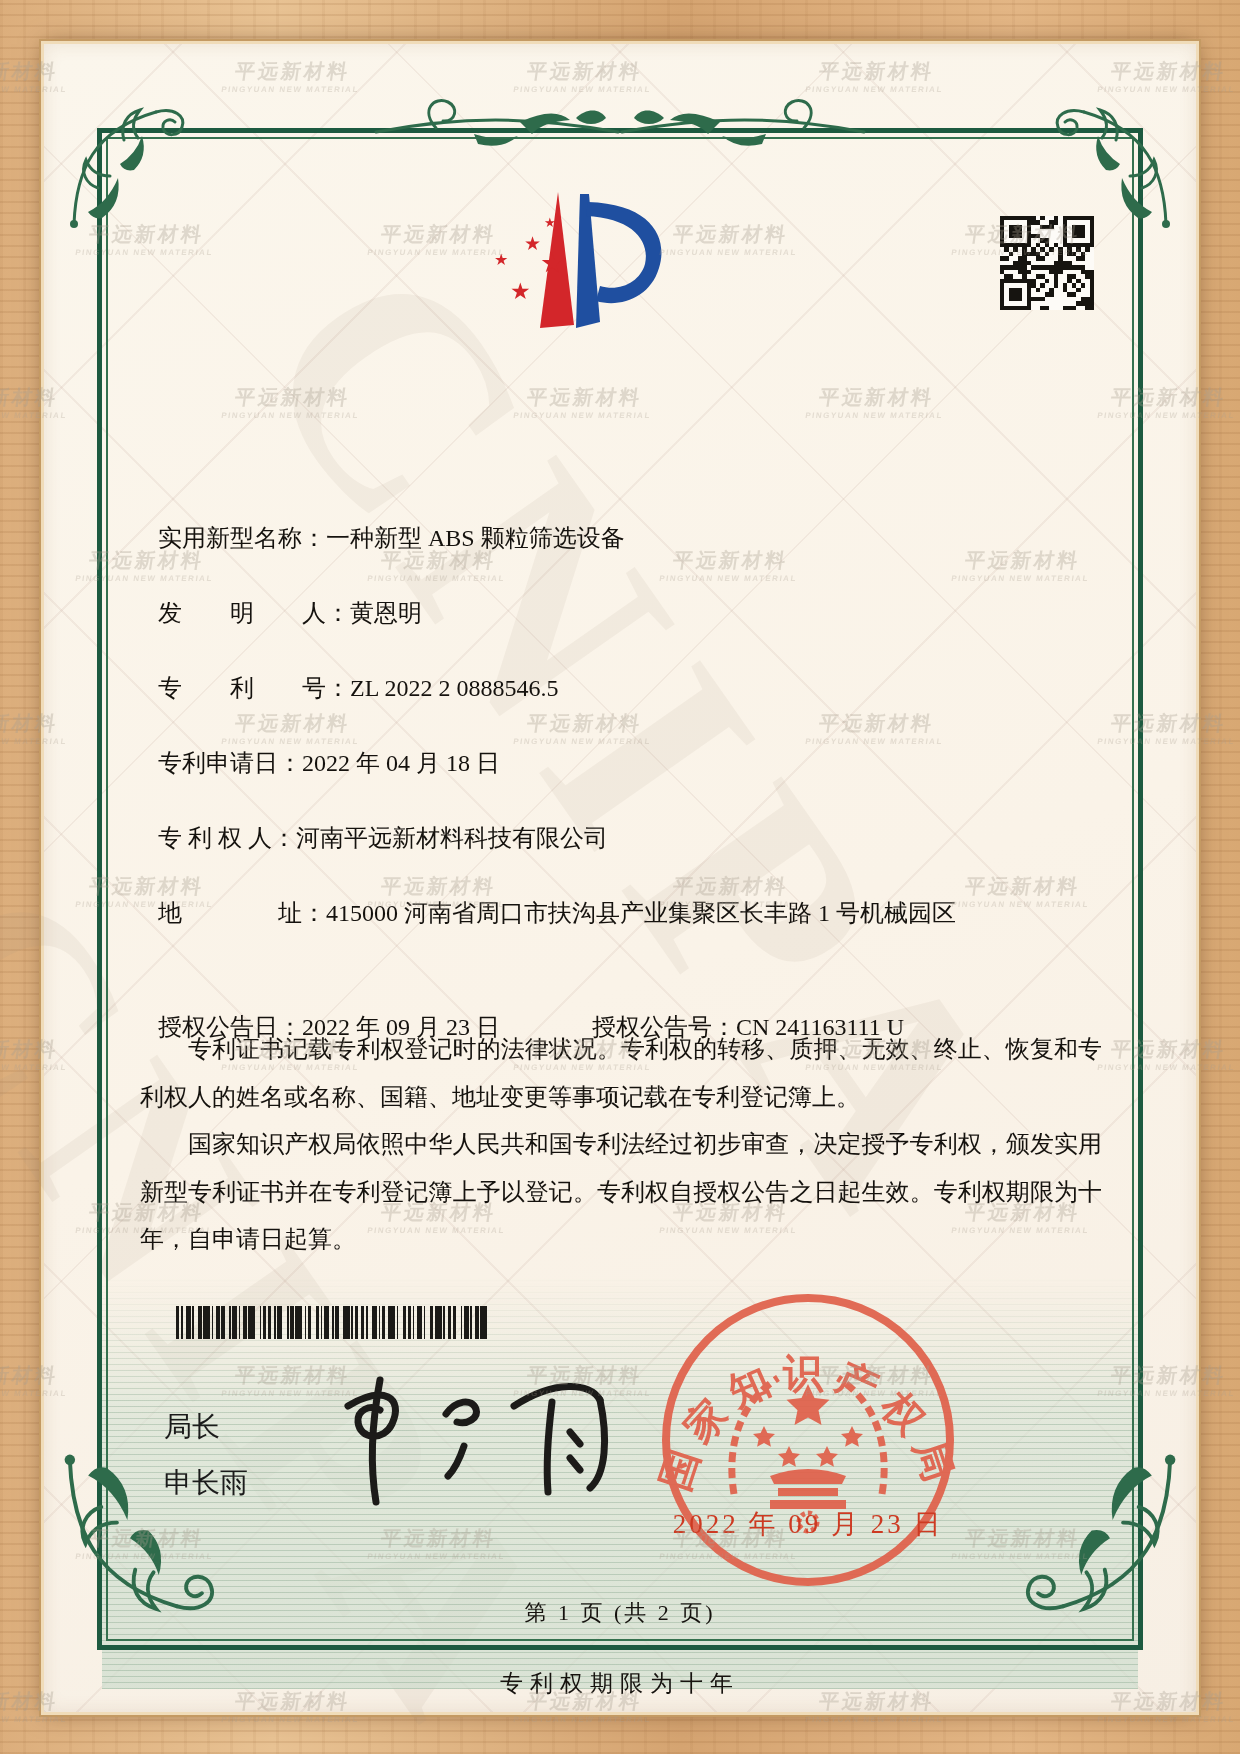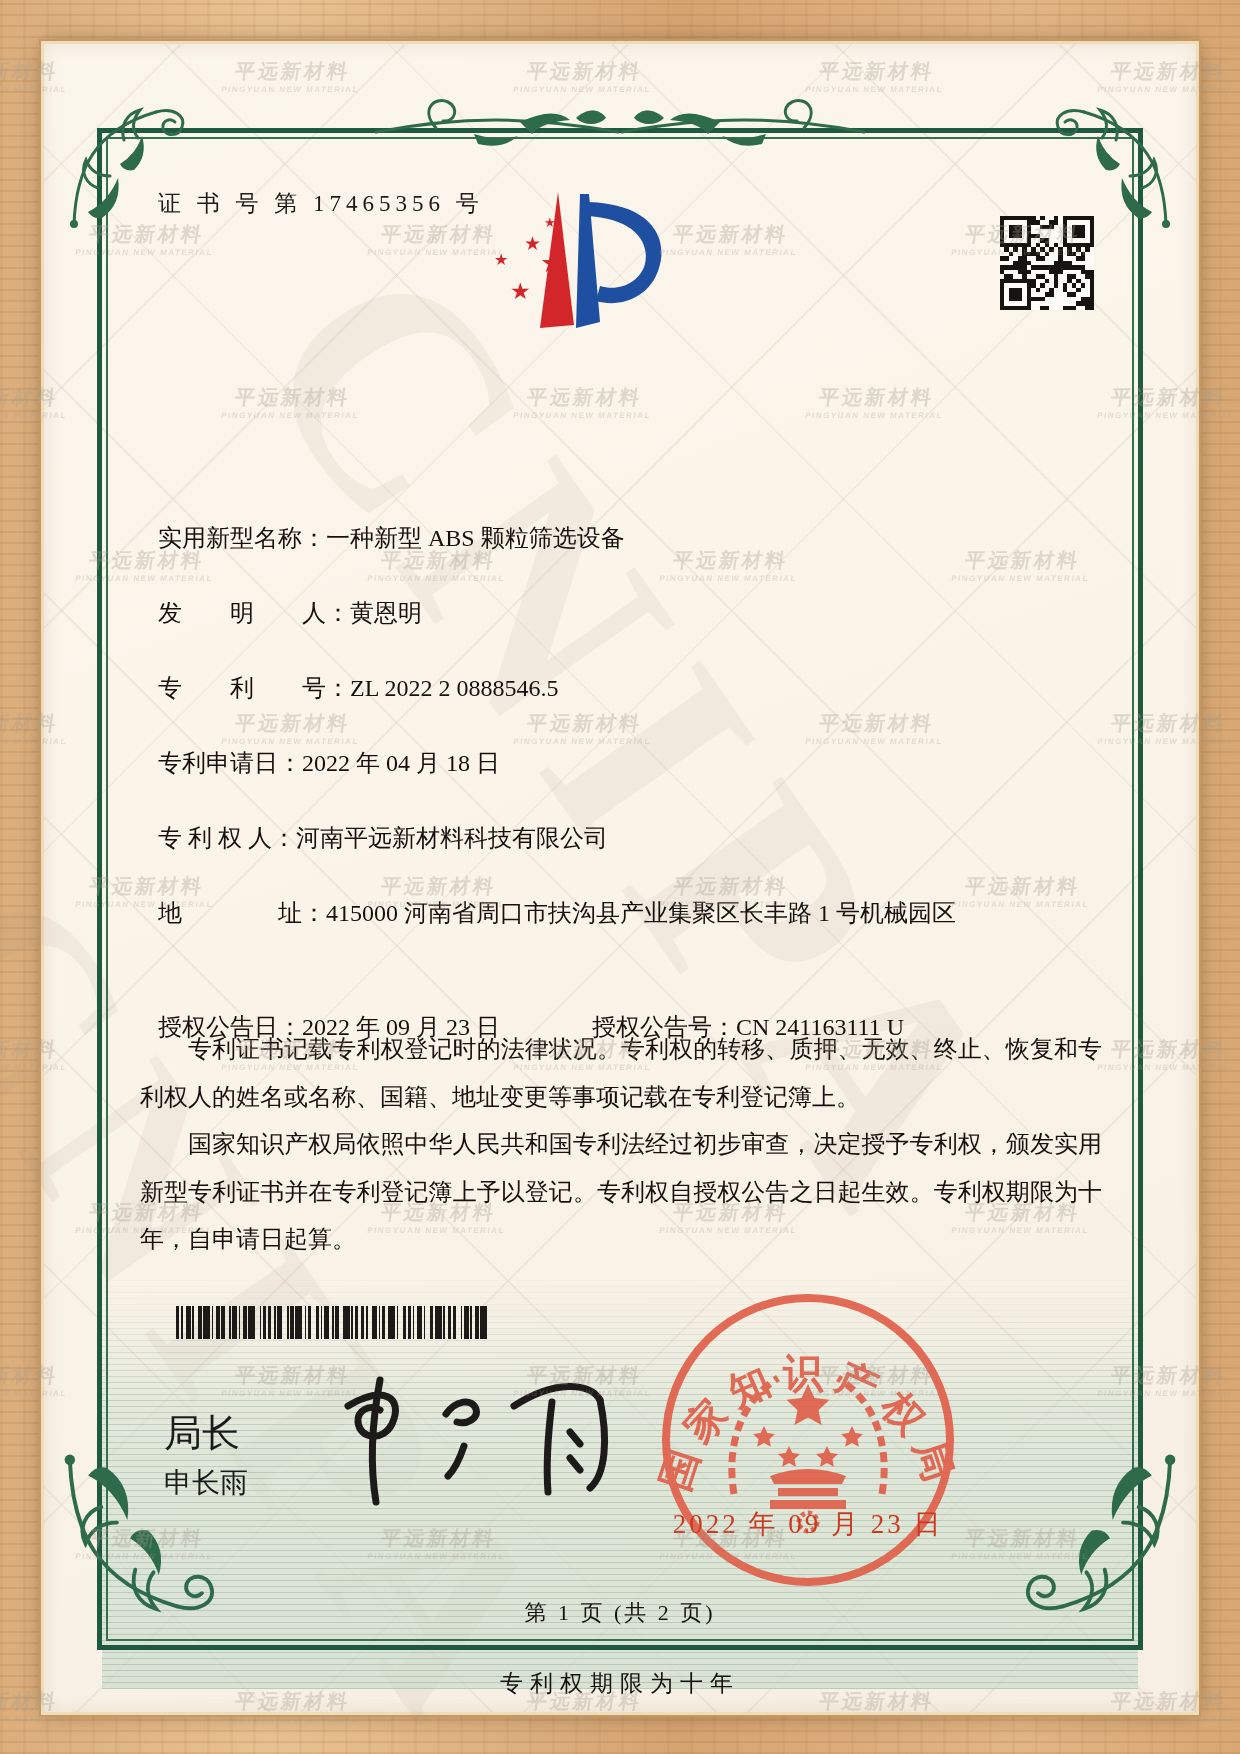--- a/index.html
+++ b/index.html
@@ -65,21 +65,21 @@
   .field-row{display:flex;line-height:37px;margin-bottom:38px;}
   .field-row .lab{white-space:nowrap;}
   .field-row .val{flex:1;}
   .grant-row{display:flex;line-height:37px;}
   .grant-row .pair{display:flex;margin-top:24px;}
   .grant-row .pair.right{margin-left:92px;}
   .paragraphs{position:absolute;left:140px;top:1026px;width:962px;font-size:24px;line-height:47.5px;color:#15120e;text-align:justify;}
   .paragraphs p{margin:0;text-indent:2em;}
   .barcode{position:absolute;left:176px;top:1306px;width:320px;height:33px;display:flex;align-items:stretch;}
   .barcode i{display:block;background:#1b1a17;}
-  .signer-title{position:absolute;left:164px;top:1408px;font-size:38px;color:#1b1b1b;font-family:"Liberation Sans", sans-serif;}
+  .signer-title{position:absolute;left:164px;top:1408px;font-size:28px;color:#1b1b1b;font-family:"Liberation Sans", sans-serif;}
   .signer-name{position:absolute;left:164px;top:1464px;font-size:28px;color:#1b1b1b;font-family:"Liberation Sans", sans-serif;}
   .signature{position:absolute;left:318px;top:1362px;width:310px;height:160px;}
   .seal{position:absolute;left:648px;top:1280px;width:320px;height:320px;opacity:.92;}
   .seal-date{position:absolute;left:648px;top:1506px;width:320px;text-align:center;font-size:27px;letter-spacing:3px;color:#cd3a22;}
   .page-info{position:absolute;left:0;width:100%;top:1598px;text-align:center;font-size:22px;letter-spacing:3px;color:#15120e;}
   .footer-note{position:absolute;left:0;width:100%;top:1668px;text-align:center;font-size:23px;letter-spacing:7px;color:#15120e;}
   
   .wm-layer{position:absolute;inset:0;pointer-events:none;z-index:50;}
   .wm-tile{position:absolute;width:180px;text-align:center;transform:skewX(-8deg);}
   .wm-cn{font-size:20px;font-weight:bold;letter-spacing:3px;color:rgba(168,158,144,.34);font-family:"Liberation Sans", sans-serif;}
@@ -131,21 +131,20 @@
         <use href="#cornerFlourish"></use>
       </svg>
     <svg class="ornament flourish" style="left:964px;top:1408px;transform:scale(-1,-1)" width="170" height="170" viewBox="0 0 130 130">
         <use href="#cornerFlourish"></use>
       </svg>
     <svg class="ornament flourish" style="left:326px;top:52px" width="500" height="72" viewBox="0 0 500 72">
       <use href="#tcHalf"></use>
         <use href="#tcHalf" transform="translate(500,0) scale(-1,1)"></use>
     </svg>
 
-    <div class="cert-number" style="left:114px;top:144px">证 书 号 第 17465356 号</div>
 
     <div class="logo" style="left:424px;top:134px">
       <svg width="210" height="158" viewBox="0 0 210 158">
         <path d="M90,14 L72,150 L106,147 Z" fill="#d3262a"></path>
         <path d="M112,16 L121,16 L132,144 L108,150 Z" fill="#1f4fa0"></path>
         <path d="M120,24 C186,26 200,62 191,90 C182,120 152,130 128,123 L132,108 C152,114 172,104 177,86 C182,64 166,40 118,38 Z" fill="#1f4fa0"></path>
       </svg>
       <span class="star" style="left:76px;top:38px;font-size:13px">★</span>
       <span class="star" style="left:56px;top:56px;font-size:19px">★</span>
       <span class="star" style="left:26px;top:74px;font-size:16px">★</span>

